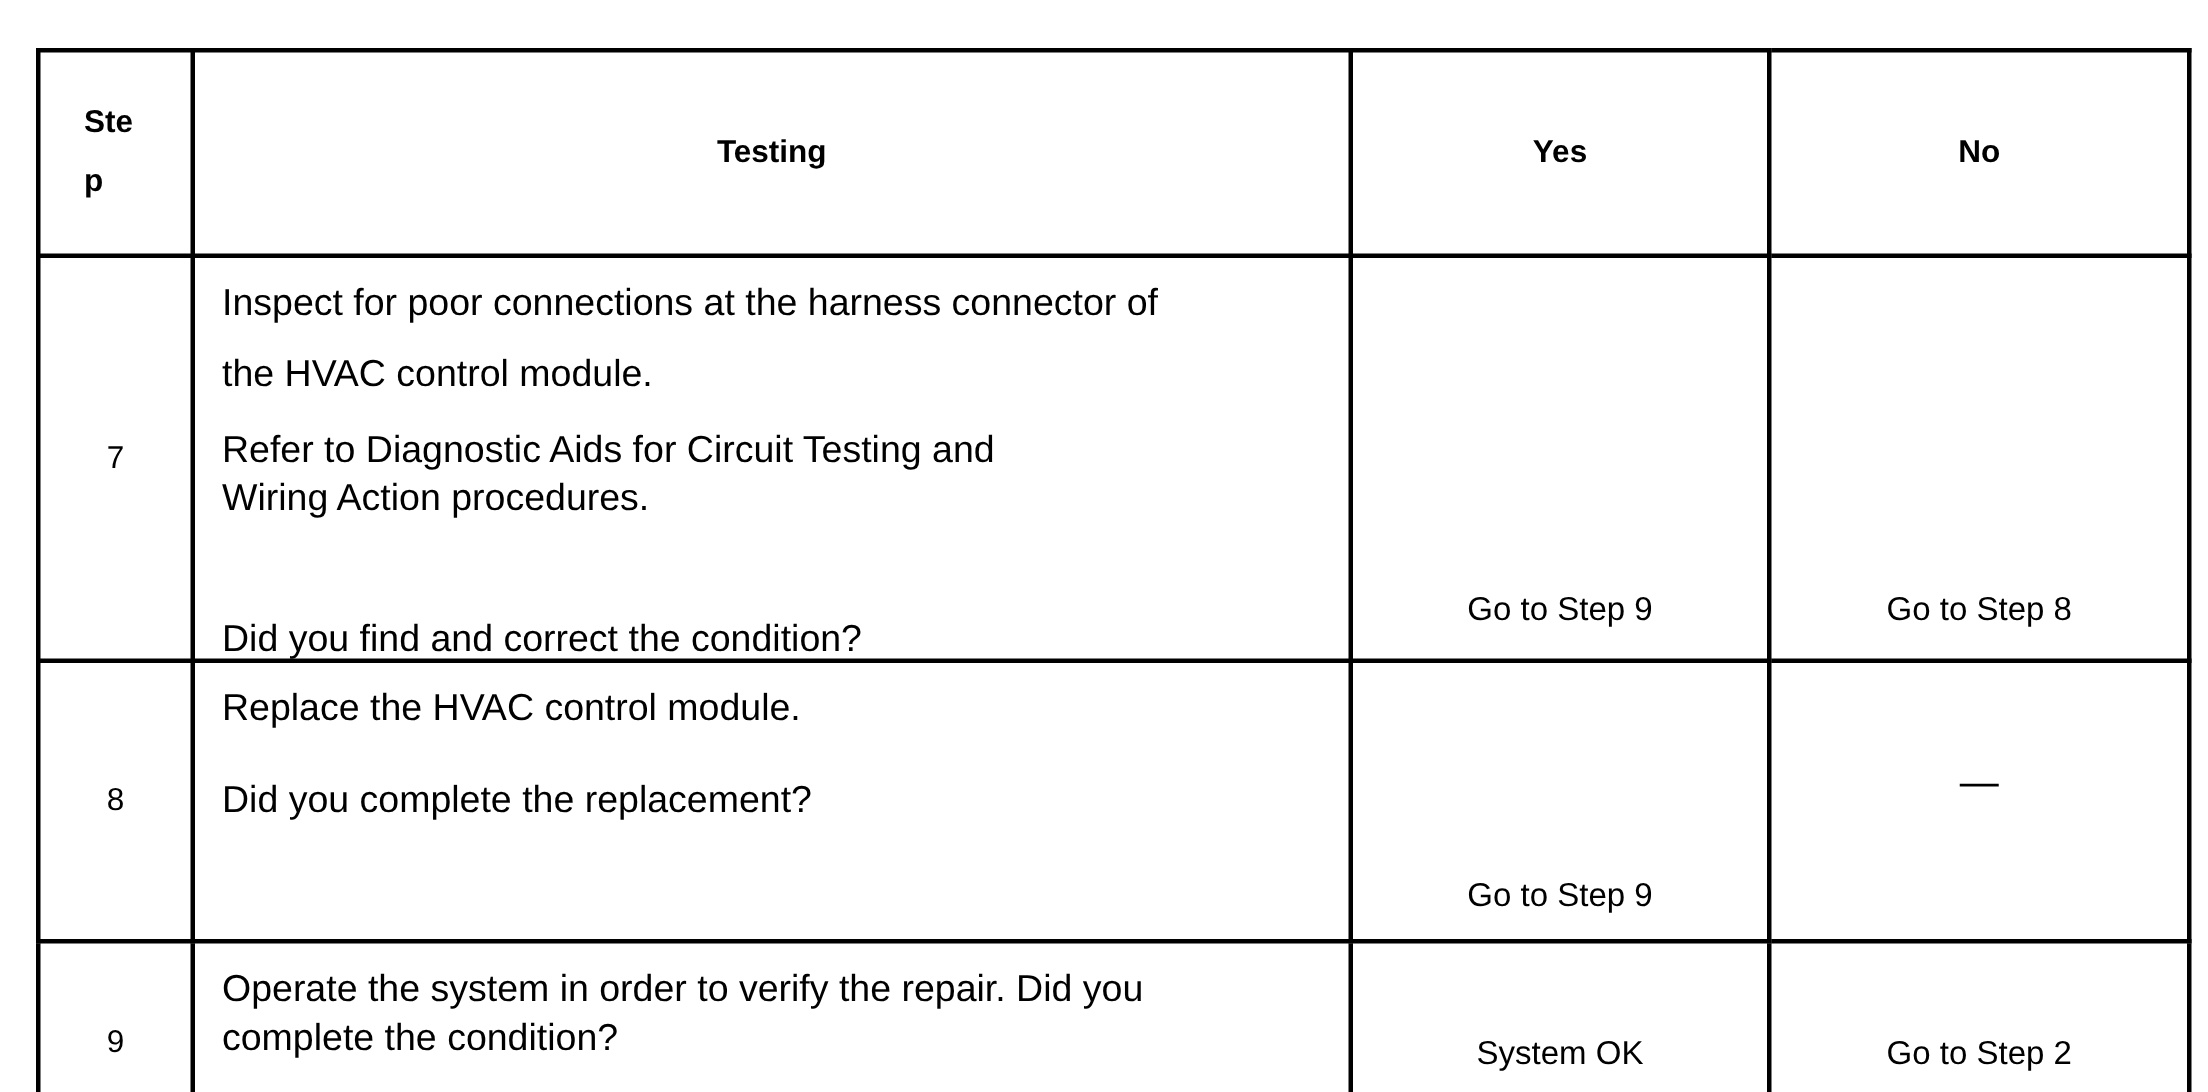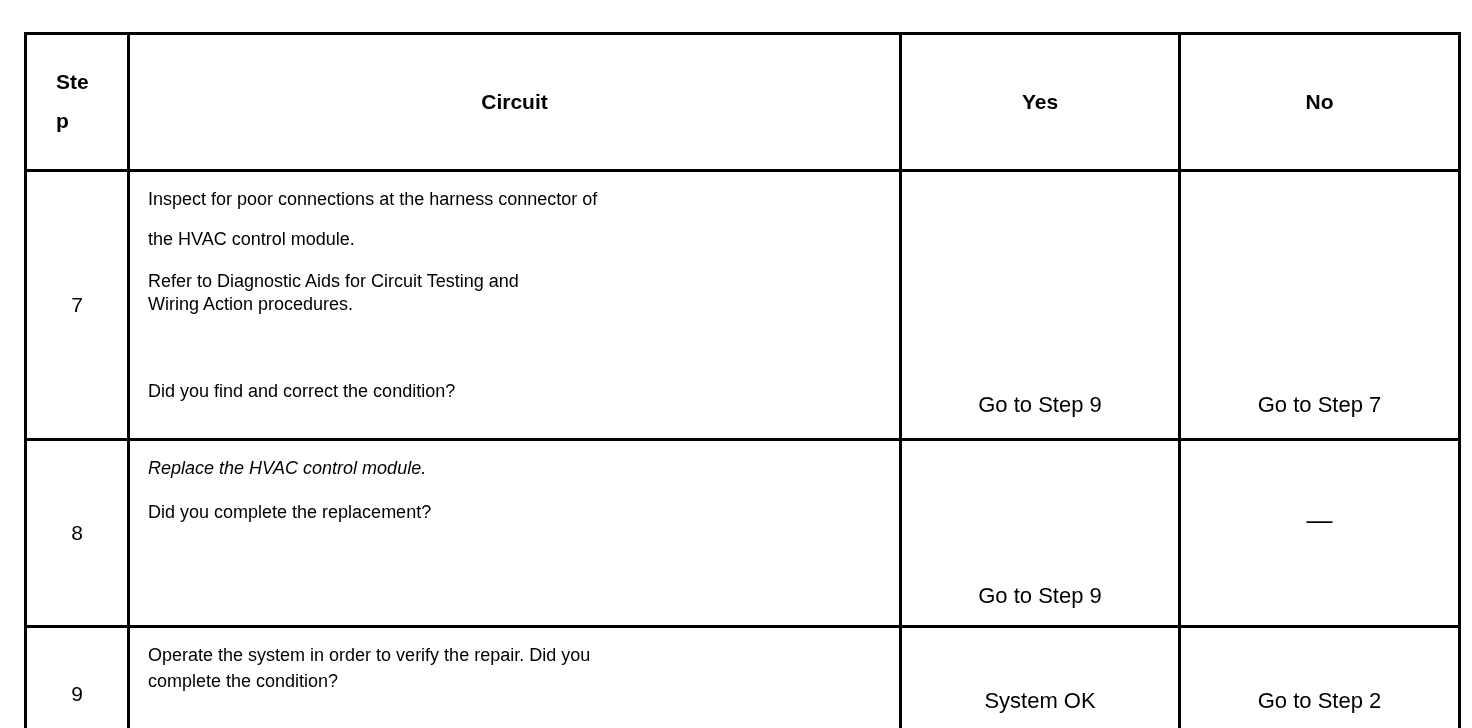--- a/index.html
+++ b/index.html
@@ -69,21 +69,21 @@
   td.step-cell {
     text-align: center;
     font-size: 21px;
     font-weight: normal;
     vertical-align: middle;
   }
 
   td.action-cell {
     vertical-align: top;
     padding: 18px 14px 0 18px;
-    font-size: 18px;
+    font-size: 25px;
     line-height: 1.0;
   }
 
   td.yes-cell, td.no-cell {
     text-align: center;
     font-size: 22px;
     vertical-align: middle;
   }
 
   
@@ -121,21 +121,21 @@
   }
   tr.row-8 td.no-cell {
     vertical-align: middle;
     padding-bottom: 26px;
   }
   tr.row-9 td.yes-cell, tr.row-9 td.no-cell {
     vertical-align: middle;
     padding-top: 14px;
   }
 
-  .r8-line1 { display:block; margin-bottom: 26px; font-style: italic; }
+  .r8-line1 { display:block; margin-bottom: 36px; }
   .r8-line2 { display:block; }
 
   .r9-line1 { display:block; margin-bottom: 8px; }
   .r9-line2 { display:block; }
 
   .dash {
     font-size: 26px;
     letter-spacing: 0;
   }
 </style>
@@ -150,39 +150,39 @@
       <col class="c-action">
       <col class="c-yes">
       <col class="c-no">
     </colgroup>
 
     <thead>
       <tr>
         <th class="h-step">
           <span class="two-line"><span>St</span><span>ep</span></span>
         </th>
-        <th>Circuit</th>
+        <th>Testing</th>
         <th>Yes</th>
         <th>No</th>
       </tr>
     </thead>
 
     <tbody>
 
       <tr class="row-7">
         <td class="step-cell">7</td>
         <td class="action-cell">
           <span class="line-main">Inspect for poor connections at the harness connector of</span>
           <span class="line-main">the HVAC control module.</span>
           <span class="sub-block">Refer to Diagnostic Aids for Circuit Testing and</span>
           <span class="sub-block">Wiring Action procedures.</span>
           <span class="question-line">Did you find and correct the condition?</span>
         </td>
         <td class="yes-cell">Go to Step 9</td>
-        <td class="no-cell">Go to Step 7</td>
+        <td class="no-cell">Go to Step 8</td>
       </tr>
 
       <tr class="row-8">
         <td class="step-cell">8</td>
         <td class="action-cell">
           <span class="r8-line1">Replace the HVAC control module.</span>
           <span class="r8-line2">Did you complete the replacement?</span>
         </td>
         <td class="yes-cell">Go to Step 9</td>
         <td class="no-cell"><span class="dash">—</span></td>

